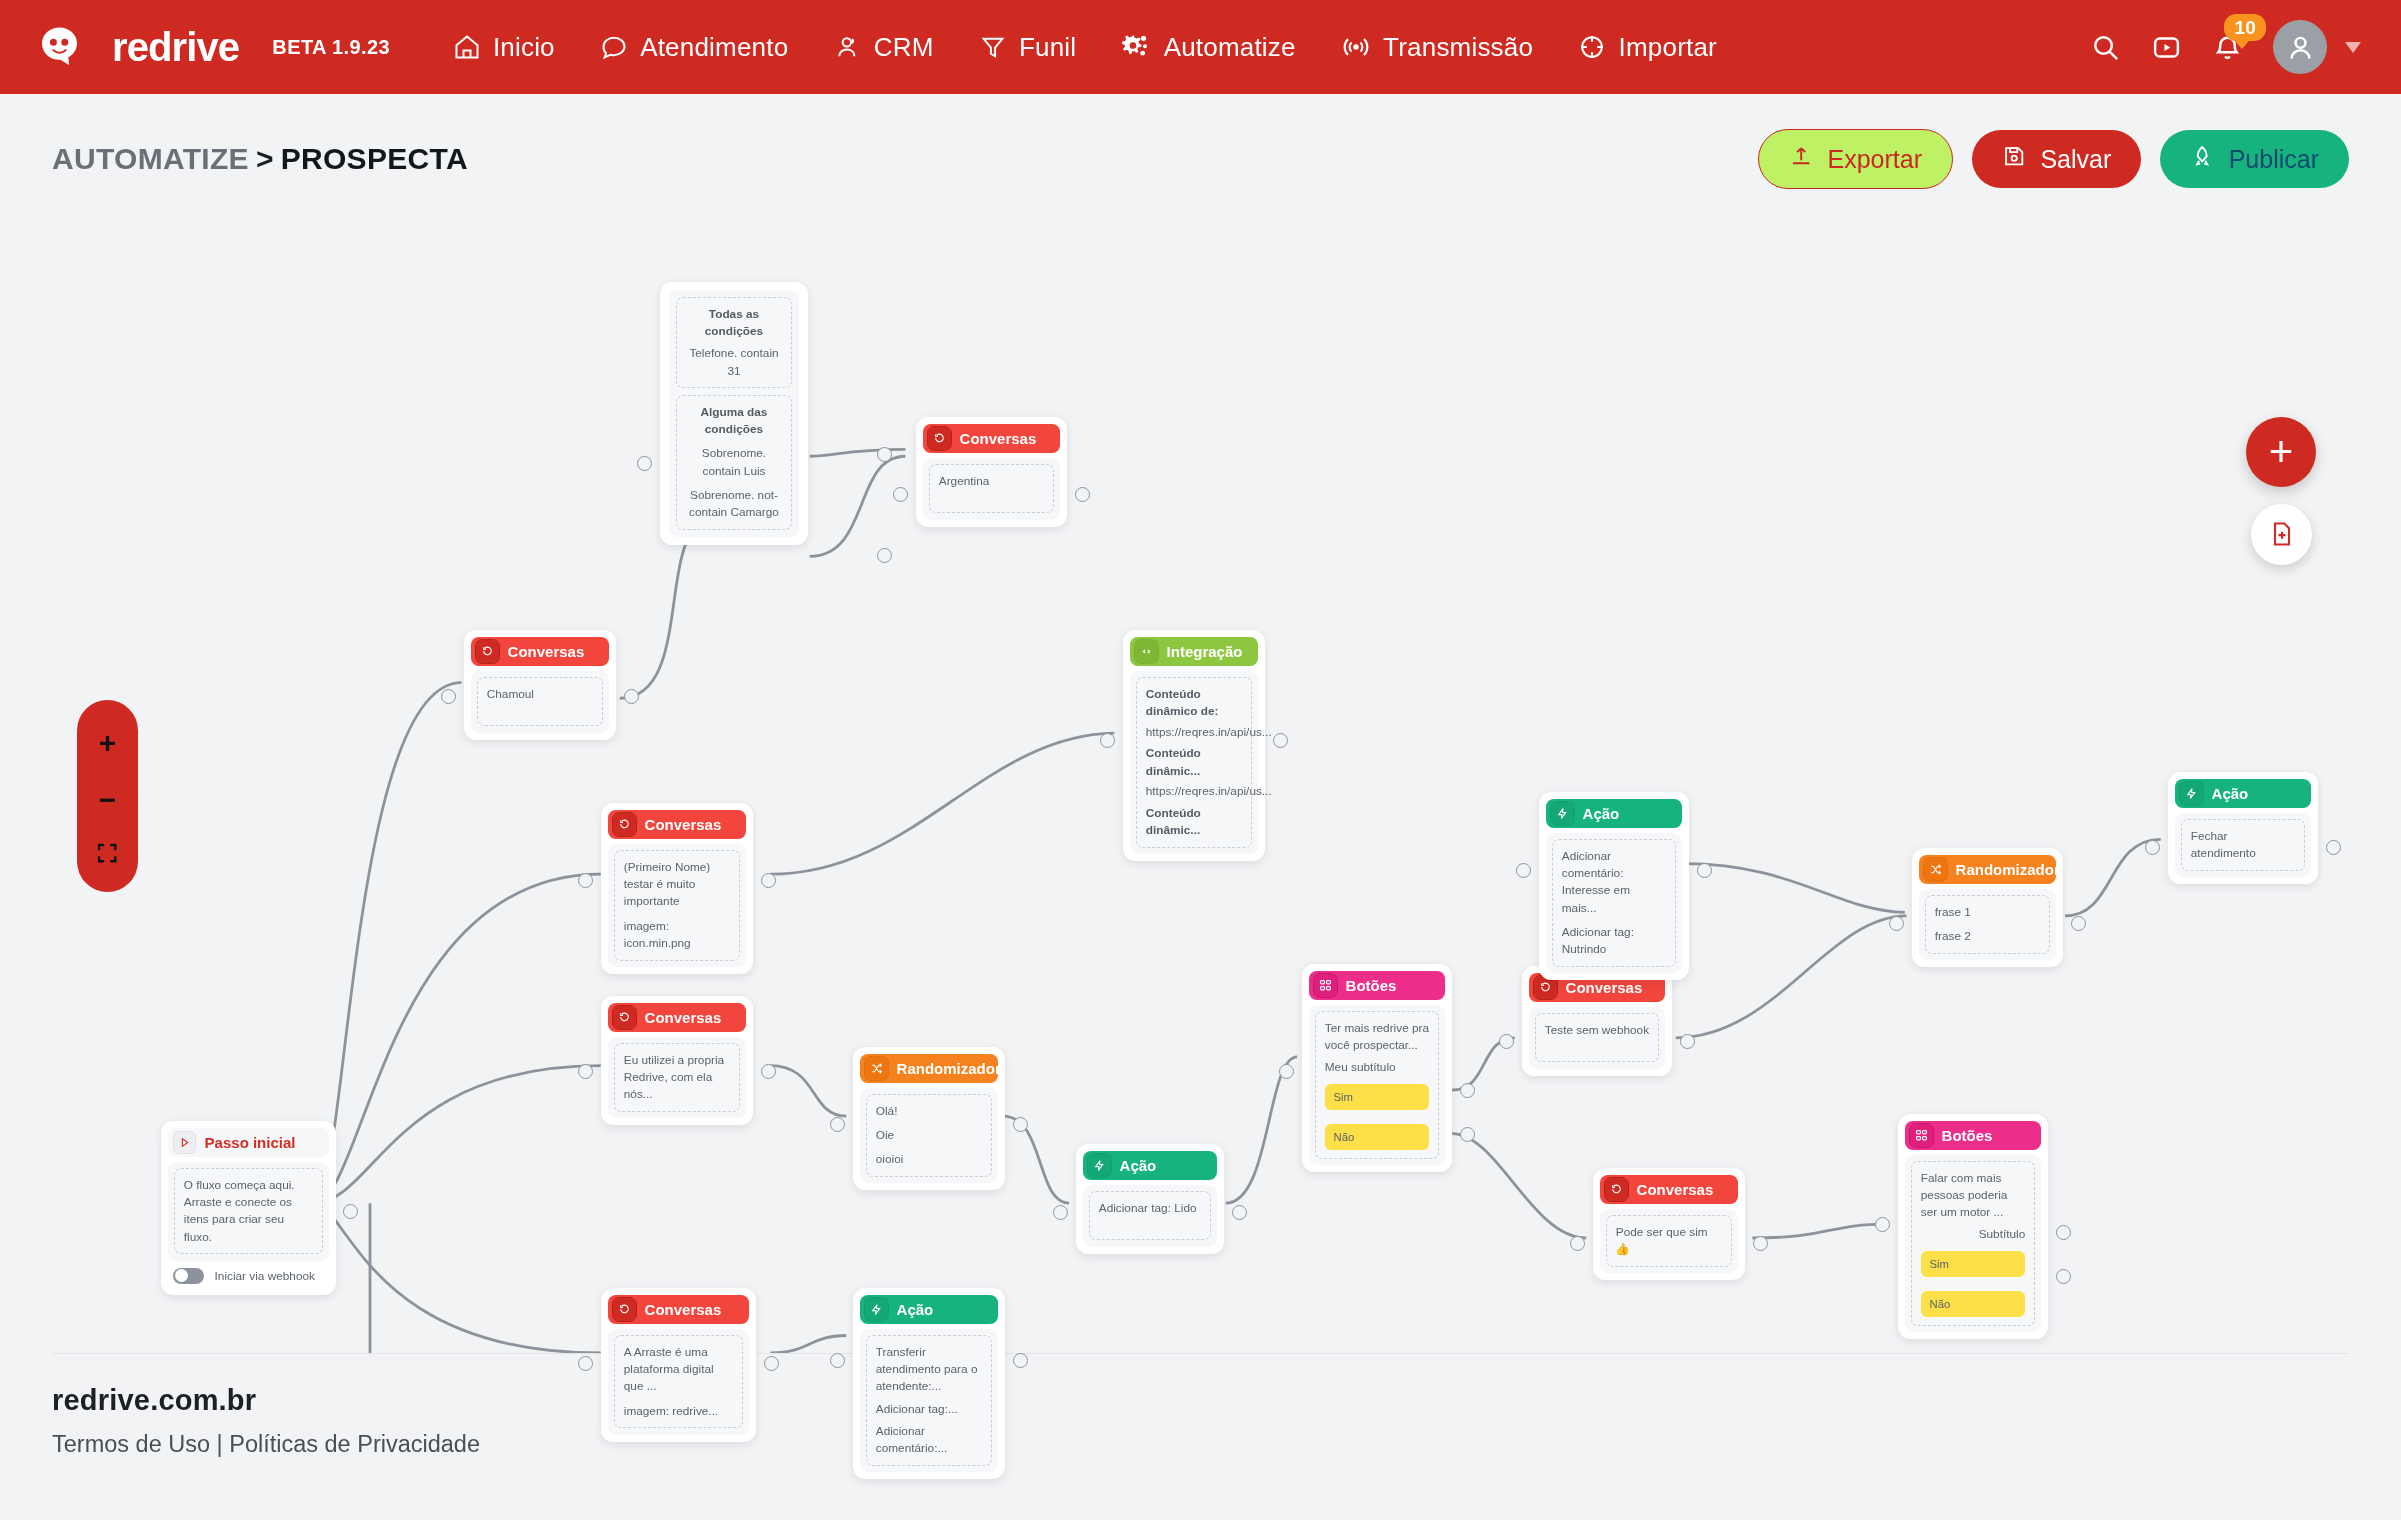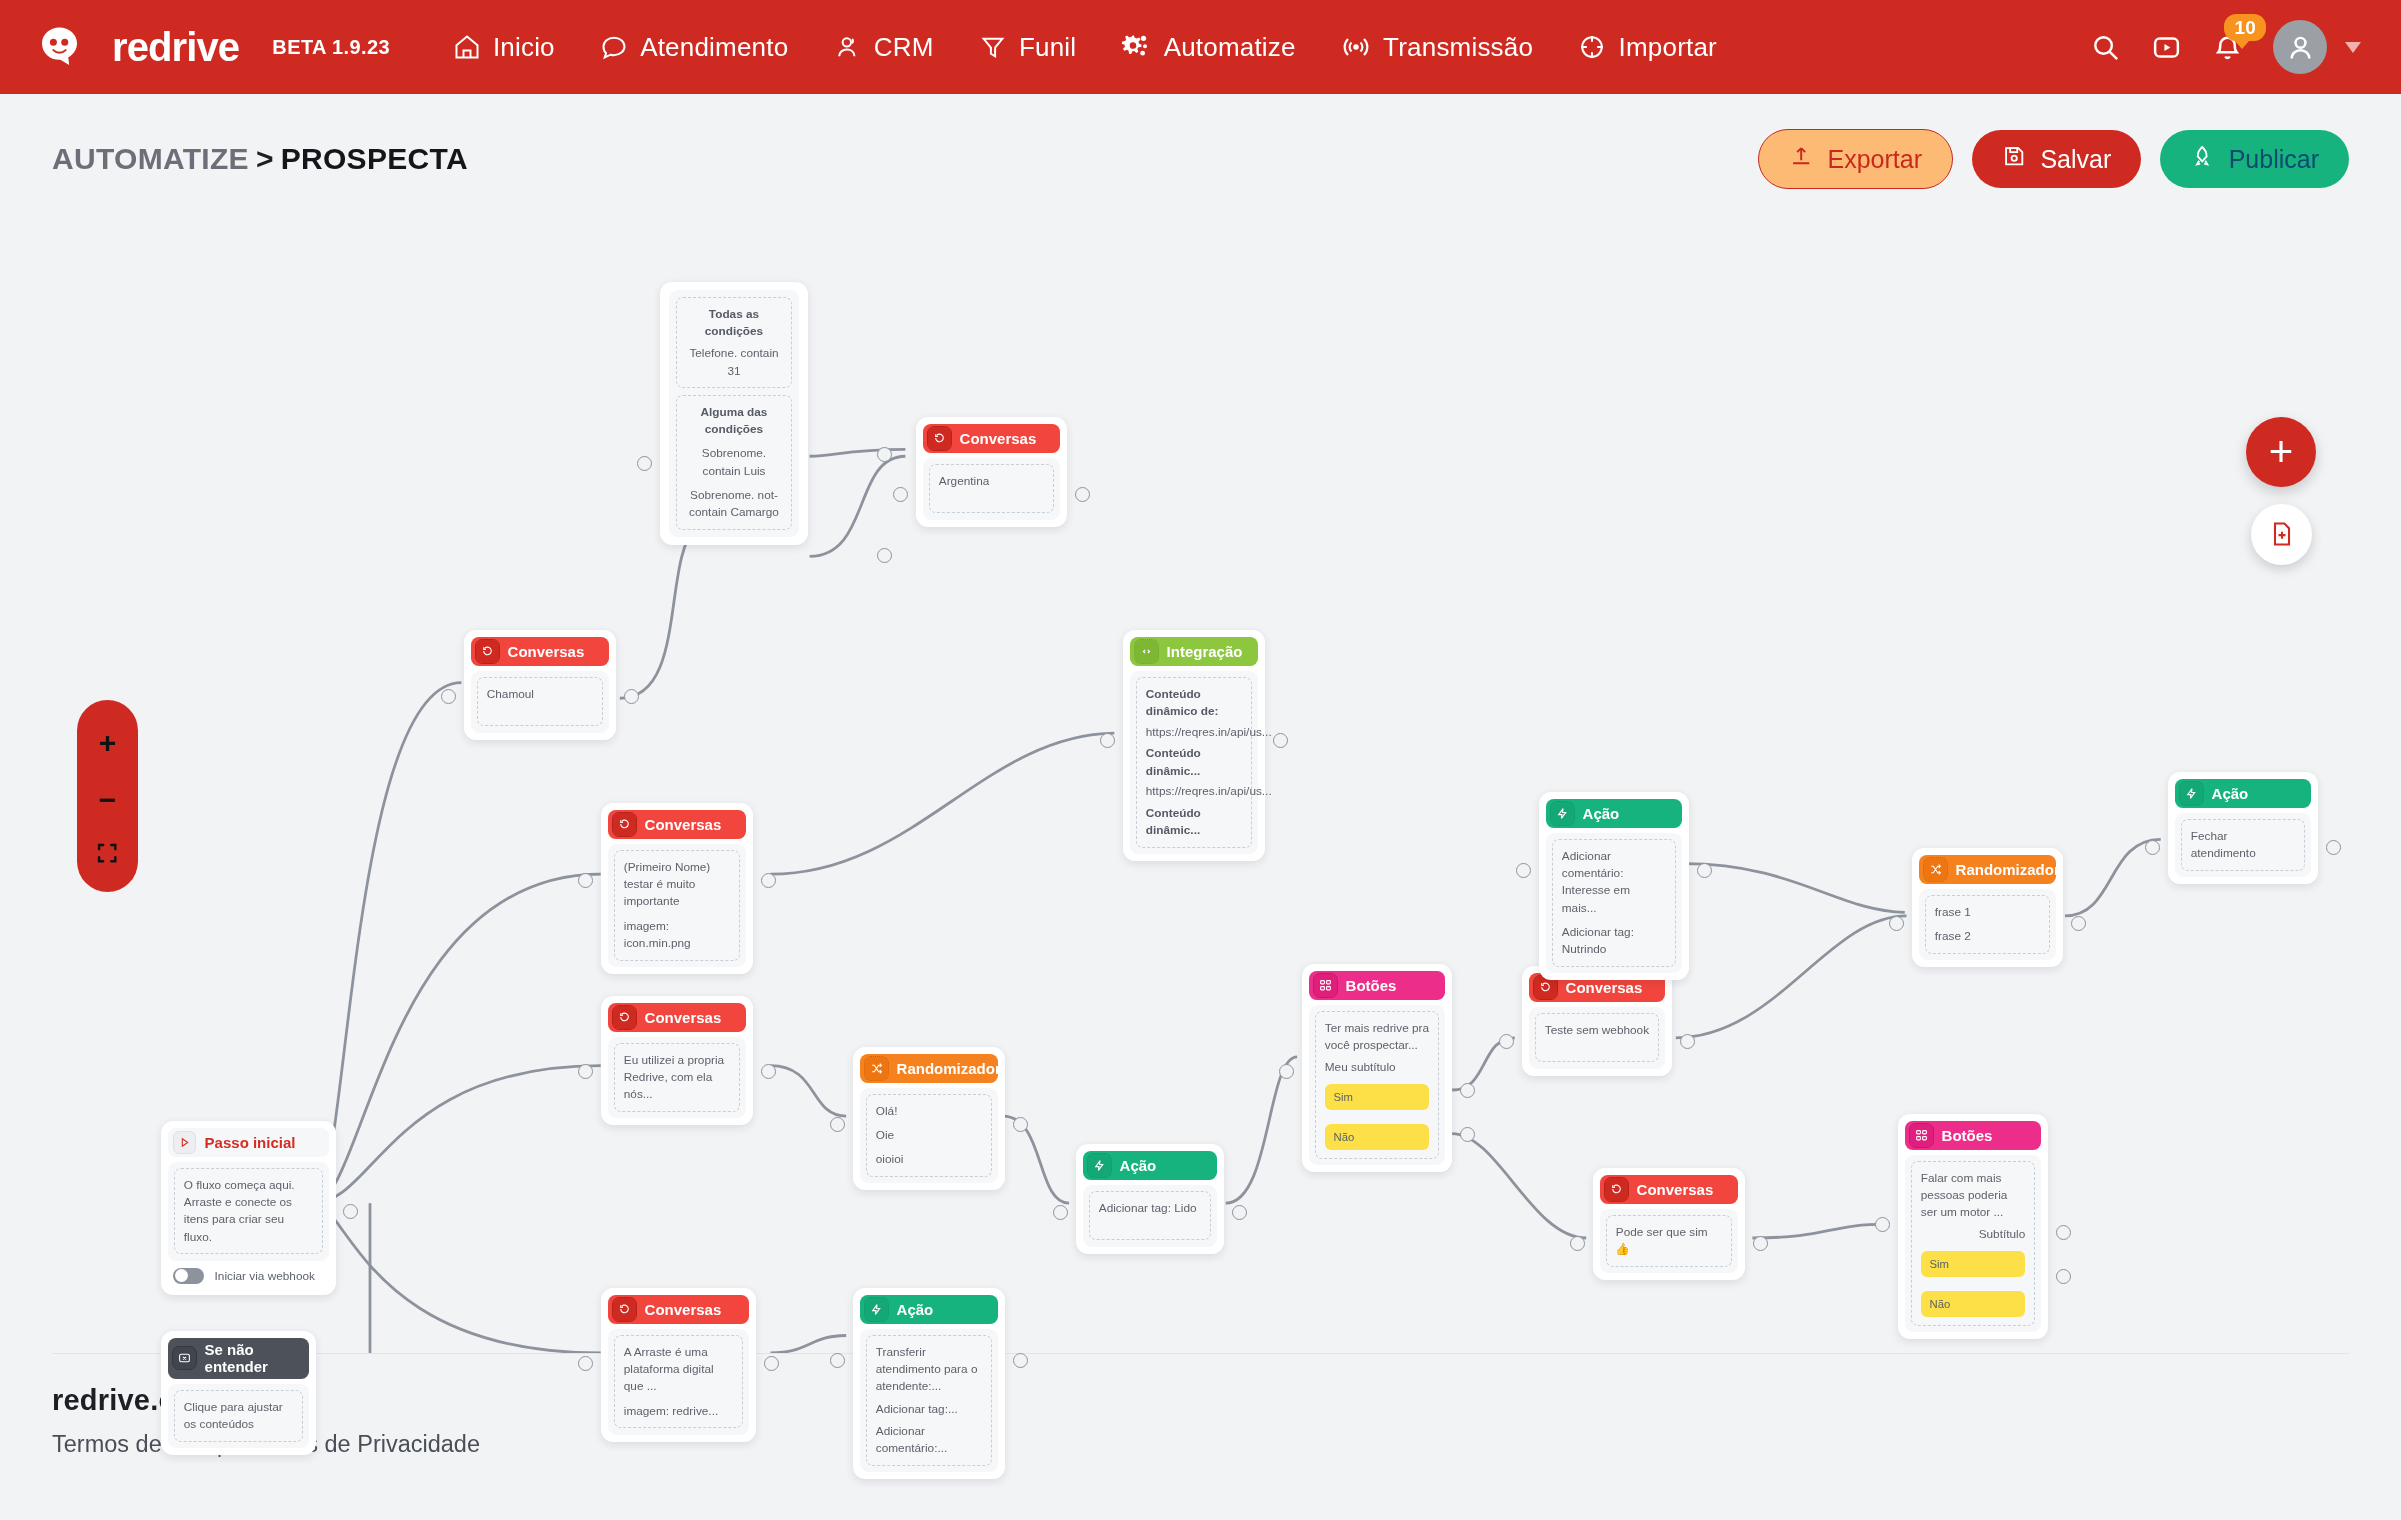--- a/index.html
+++ b/index.html
@@ -44,21 +44,21 @@
   .breadcrumb{ font-size:30px; font-weight:800; letter-spacing:0.3px;}
   .breadcrumb .muted{ color:#6b7078; }
   .breadcrumb .sep{ color:#1c1f24; margin:0 7px;}
   .breadcrumb .cur{ color:#13161a; }
   .headbtns{ margin-left:auto; display:flex; align-items:center; gap:19px; }
   .btn{
     display:flex;align-items:center;gap:14px;border-radius:35px;
     font-size:25px; padding:14px 30px; cursor:pointer; border:none; white-space:nowrap;
     font-family:"Liberation Sans", sans-serif;
   }
-  .btn-outline{ background:#fdba74; color:#c8281f; border:1.7px solid #c8281f;}
+  .btn-outline{ background:#bef264; color:#c8281f; border:1.7px solid #c8281f;}
   .btn-red{ background:#cf2a21; color:#fff;}
   .btn-green{ background:#16b37f; color:#0c4a6e;}
 
   
   .canvas{ position:relative; height:1158px; margin-top:5.2px; }
   .canvas-svg{ position:absolute; inset:0; width:2401px; height:1158px; pointer-events:none;}
 
   
   .fab{
     position:absolute; width:70px;height:70px;border-radius:50%;
@@ -367,36 +367,20 @@
         <div class="line">O fluxo começa aqui. Arraste e conecte os itens para criar seu fluxo.</div>
       </div>
     </div>
     <div class="toggle-row">
       <span class="toggle"></span>
       <span class="toggle-lbl">Iniciar via webhook</span>
     </div>
     <span class="port" style="right:-22px; top:83px;"></span>
   </div>
 
-  <div class="node" style="left:161px; top:1136px; width:155px;">
-    <div class="node-head h-dark">
-      <span class="hicon">
-        <svg width="13" height="13" viewBox="0 0 24 24" fill="none" stroke="#fff" stroke-width="2">
-          <rect x="3" y="4" width="18" height="14" rx="3"></rect>
-            <path d="M9 9l6 5M15 9l-6 5"></path>
-        </svg>
-      </span>
-      <span>Se não entender</span>
-    </div>
-    <div class="node-body">
-      <div class="dashed">
-        <div class="line">Clique para ajustar os conteúdos</div>
-      </div>
-    </div>
-  </div>
 
   <div class="group-node" style="left:660px; top:87px; width:148px;">
     <div class="cond-box">
       <div class="dashed" style="margin-bottom:7px;">
         <div class="line b c">Todas as condições</div>
         <div class="line c" style="margin-top:5.2px;">Telefone. contain 31</div>
       </div>
       <div class="dashed">
         <div class="line b c">Alguma das condições</div>
         <div class="line c" style="margin-top:7px;">Sobrenome. contain Luis</div>

